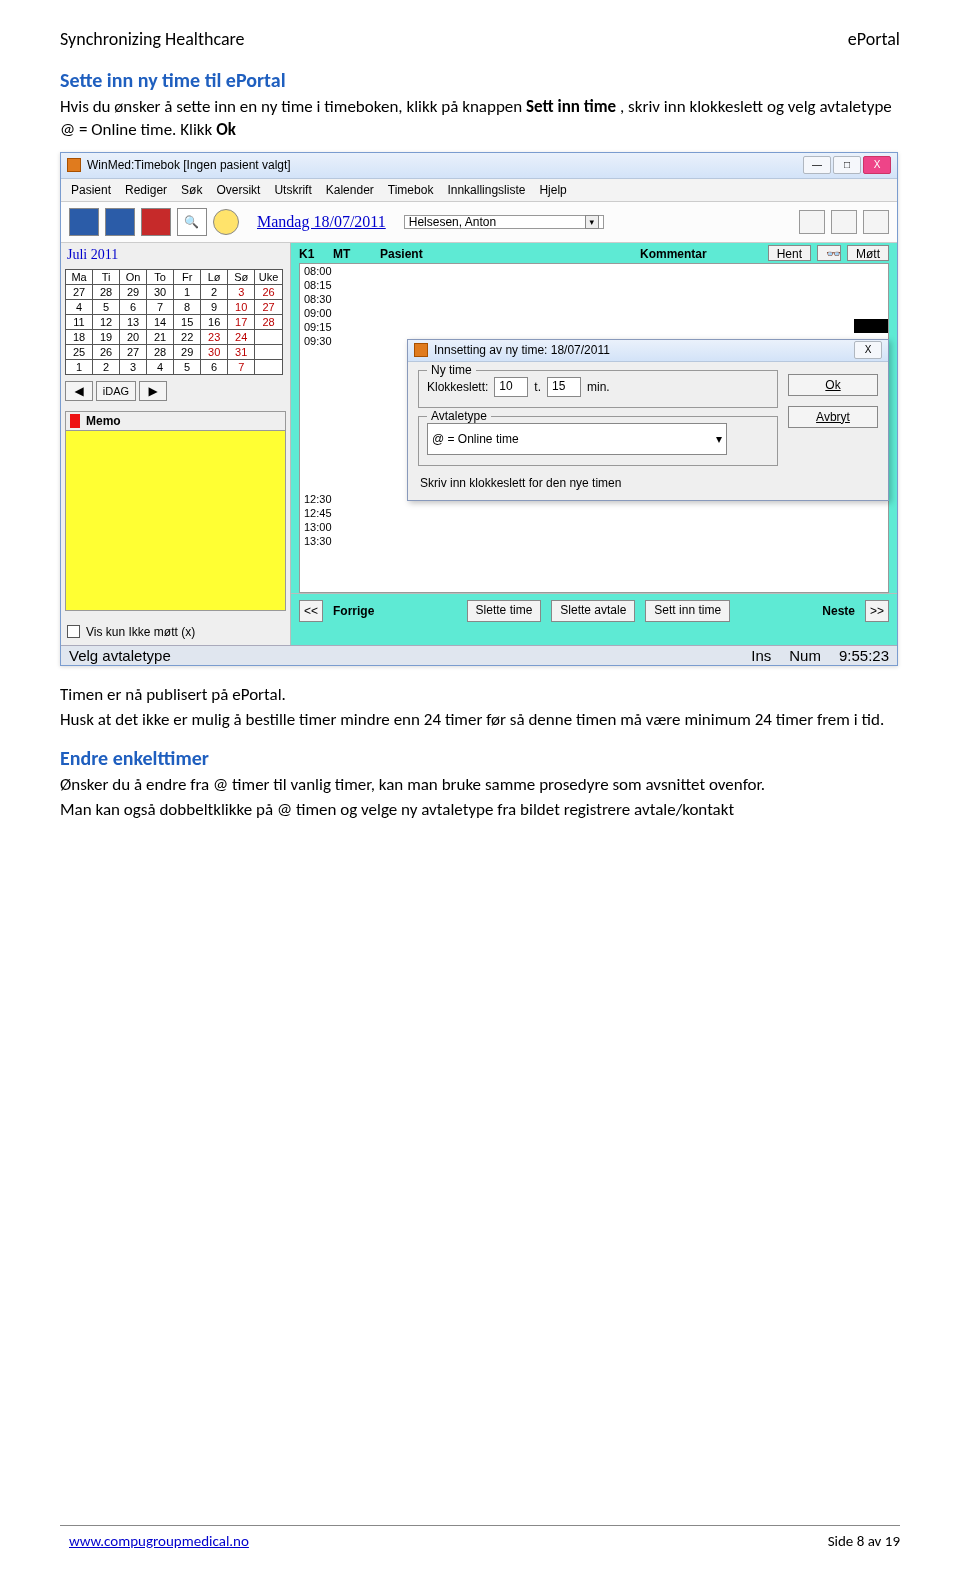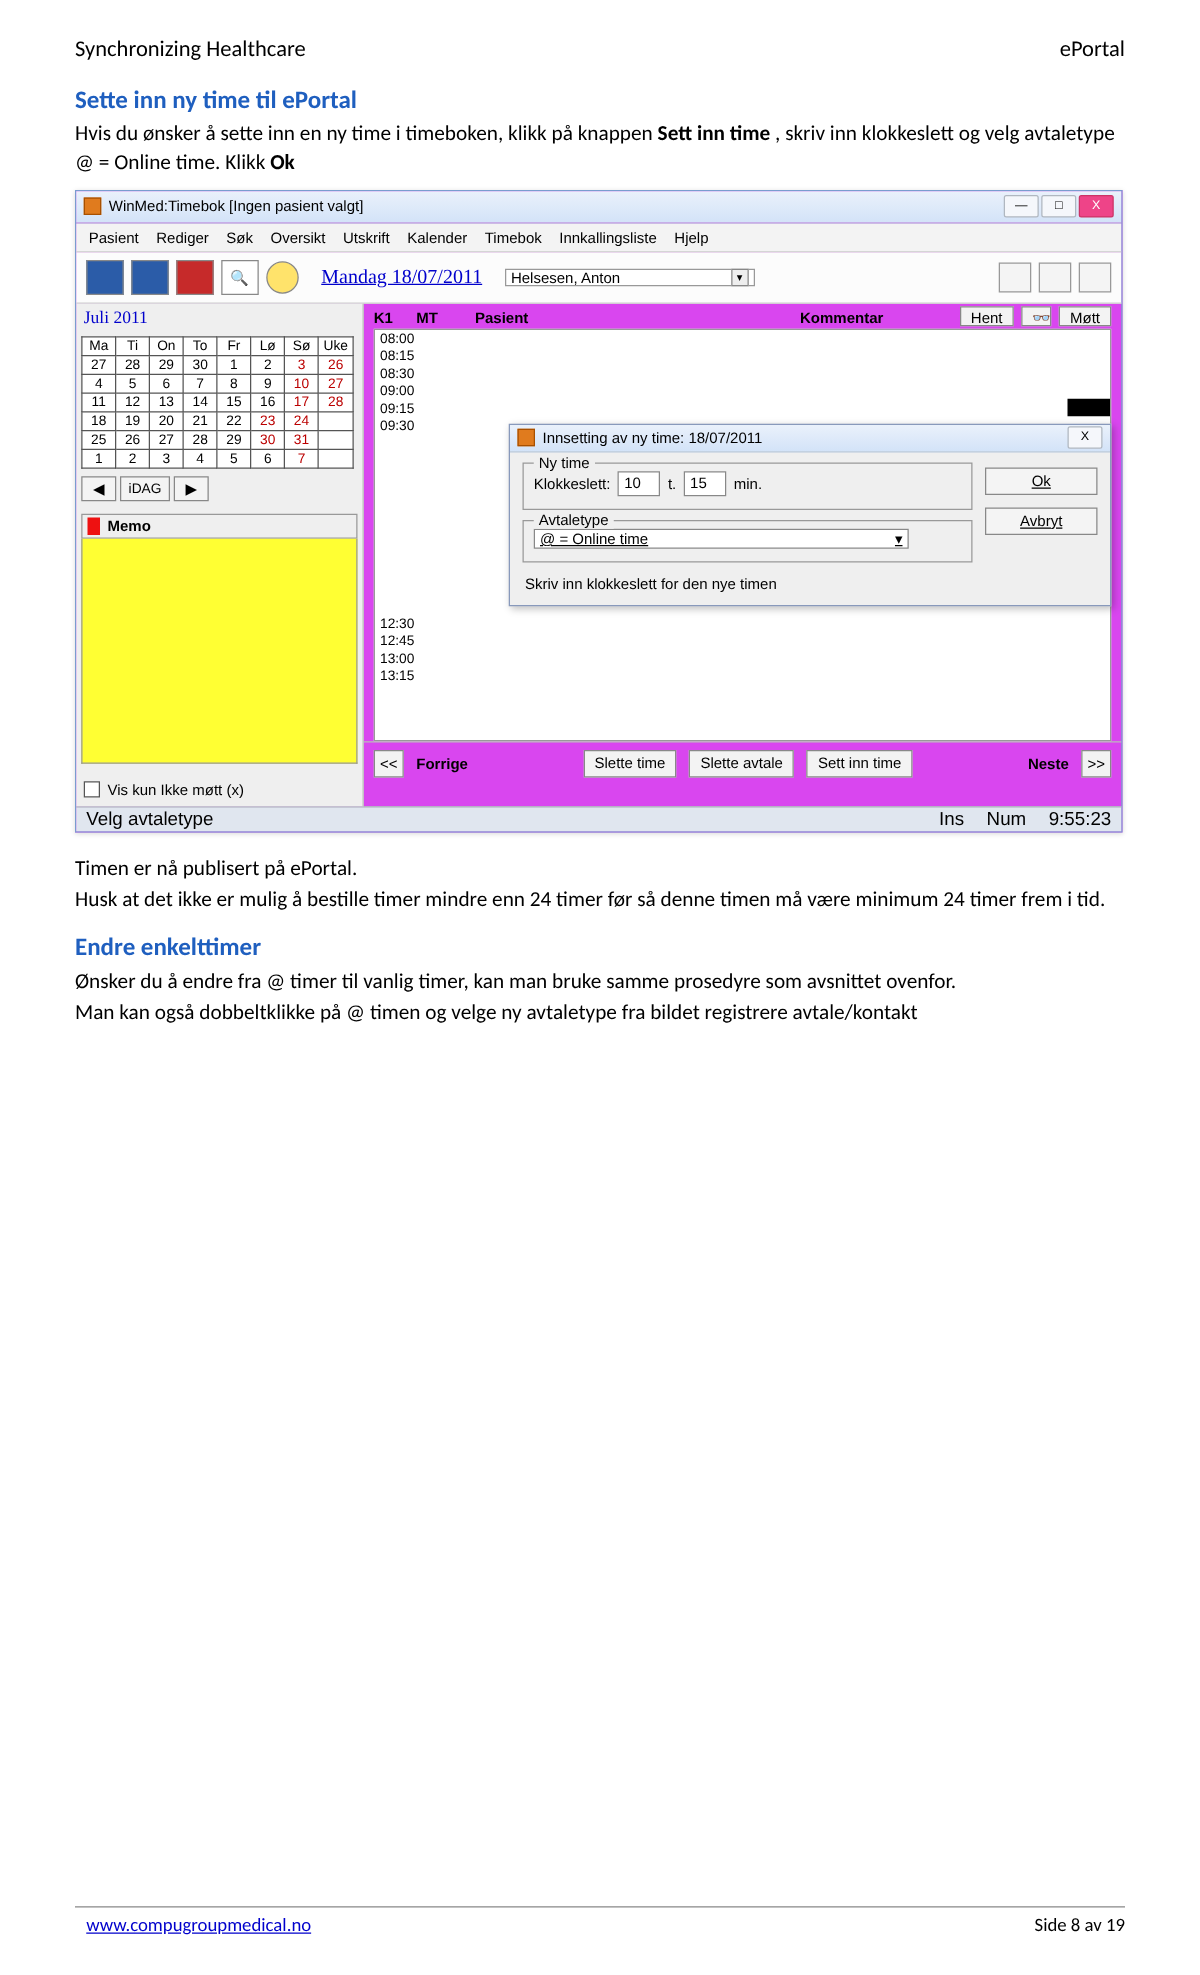--- a/index.html
+++ b/index.html
@@ -15,21 +15,21 @@
   .page-header { display: flex; justify-content: space-between; font-size: 18px; margin-bottom: 18px; }
   h2.section { color: #1f5fbf; font-size: 20px; font-weight: 600; margin-top: 14px; margin-bottom: 4px; }
   p.body { font-size: 17px; line-height: 1.35; margin-bottom: 2px; }
   strong.menu { font-weight: 700; }
 
   
   .winbox {
     margin-top: 10px;
     width: 838px;
     border: 1px solid #7a9ccf;
-    background: #d946ef;
+    background: #5eead4;
     font-family: "Segoe UI", Tahoma, sans-serif;
     font-size: 12px;
     color: #000;
     box-shadow: 0 1px 4px rgba(0,0,0,.15);
   }
   .titlebar {
     height: 26px;
     background: linear-gradient(#eaf1fb, #d3e3f8);
     display: flex; align-items: center; justify-content: space-between;
     padding: 0 6px;
@@ -104,21 +104,21 @@
     box-shadow: 2px 2px 6px rgba(0,0,0,.25);
     font-size:12px;
   }
   .dlg .titlebar { height:22px; }
   .dlg .dbody { padding: 8px 10px 10px 10px; display:flex; gap:10px; }
   .dlg-left { flex:1; }
   .fieldset { border:1px solid #999; padding:6px 8px 10px 8px; margin-bottom:8px; position:relative;}
   .fieldset .legend { position:absolute; top:-8px; left:8px; background:#efefef; padding:0 4px; font-size:12px;}
   .dlgrow { display:flex; align-items:center; gap:6px; }
   .inp { background:#fff;border:1px solid #888;height:20px;padding:1px 4px;width:34px;text-align:left;font-size:12px;}
-  .dlg .combo2 { background:#fff;border:1px solid #888;height:16px;display:flex;align-items:center;justify-content:space-between;padding:0 4px; width:300px;text-decoration:underline;}
+  .dlg .combo2 { background:#fff;border:1px solid #888;height:32px;display:flex;align-items:center;justify-content:space-between;padding:0 4px; width:300px;}
   .dlg-right { width:90px; display:flex; flex-direction:column; gap:10px; padding-top:4px;}
   .dbtn { border:1px solid #888;background:#f4f4f4;height:22px;font-size:12px;text-align:center;line-height:20px;text-decoration:underline;}
   .dlg .hint { padding: 2px 0 0 2px; font-size:12px;}
 
   .bottom-row {
     display:flex; align-items:center; gap:10px; padding:6px 8px; border-top:1px solid #bbb;
   }
   .bottom-row .btn { border:1px solid #888;background:#f3f3f3;padding:2px 8px;height:22px;font-size:12px;}
   .bottom-row .sq { width:24px;height:22px;border:1px solid #888;background:#f3f3f3;font-size:12px;text-align:center;line-height:20px;}
   .bottom-row .lbl { font-weight:bold; }
@@ -308,21 +308,21 @@
         <div class="slot">08:15</div>
         <div class="slot">08:30</div>
         <div class="slot">09:00</div>
         <div class="slot">09:15</div>
         <div class="slot">09:30</div>
         <div class="gap"></div>
         <div class="gap"></div>
         <div class="slot">12:30</div>
         <div class="slot">12:45</div>
         <div class="slot">13:00</div>
-        <div class="slot">13:15</div>
+        <div class="slot">13:30</div>
         <div class="blackbar"></div>
       </div>
 
       <div class="dlg">
         <div class="titlebar">
           <div class="t-left">
             <div class="ticon"></div>
             <span>Innsetting av ny time: 18/07/2011</span>
           </div>
           <div class="winbtns">

